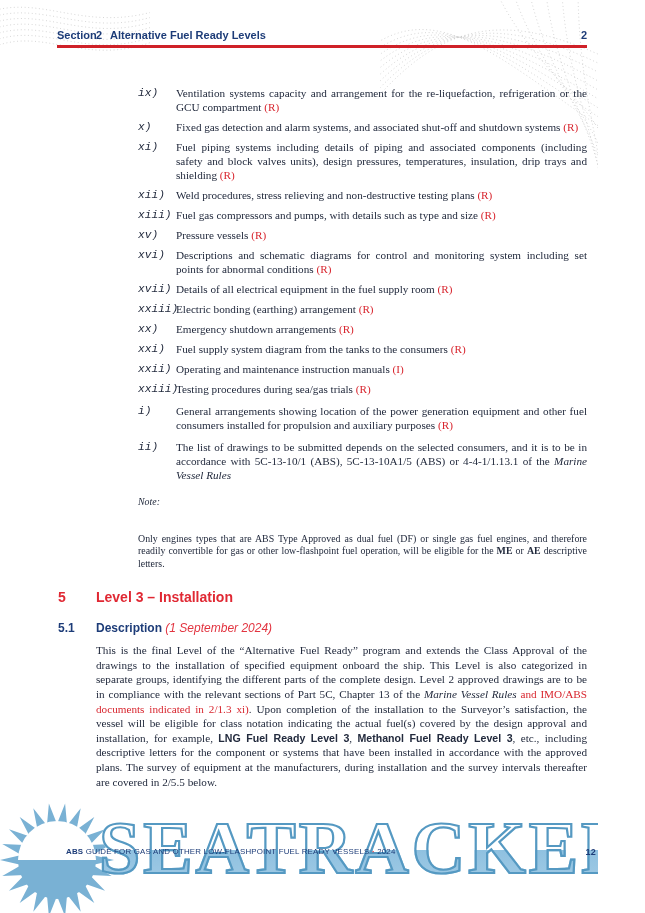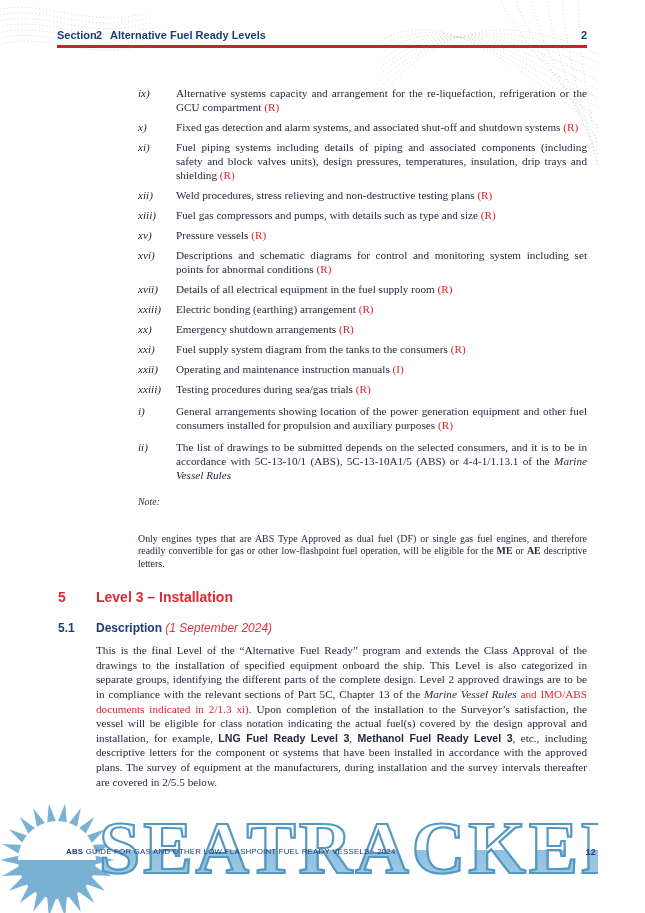--- a/index.html
+++ b/index.html
@@ -16,21 +16,21 @@
   .hdr{position:absolute;left:57px;top:29px;width:530px;height:14px;
        font-family:"Liberation Sans",sans-serif;font-weight:bold;font-size:11px;color:#1d3c78;}
   .hdr .hsec{display:inline-block;width:39px;}
   .hdr .hnum{display:inline-block;width:14px;}
   .hdr .hpage{position:absolute;right:0;top:0;}
   .rule{position:absolute;left:57px;top:45px;width:530px;height:2.6px;background:#cf2128;}
 
   
   .content{position:absolute;left:58px;top:86px;width:529px;font-size:11.2px;line-height:14px;}
   .ritem{display:flex;margin:0 0 6px 80px;}
-  .rnum{flex:none;width:38px;font-style:italic;}
+  .rnum{flex:none;width:38px;font-style:italic;font-family:Liberation Mono, monospace;}
   .rtext{flex:1;text-align:justify;}
   .tag{color:#d8252e;}
   .h335{margin:10px 0 0 38px;font-family:"Liberation Sans",sans-serif;font-weight:bold;
         font-size:11.5px;line-height:15px;color:#1d3c78;}
   .h335 .num{display:inline-block;width:42px;}
   .date{color:#e23440;font-style:italic;font-weight:normal;}
   .h335 .date{font-weight:normal;}
   .subitems .ritem{margin-top:8px;margin-bottom:0;}
   .note{margin:13px 0 0 80px;}
   .notelabel{font-style:italic;font-size:9.9px;}
@@ -96,21 +96,21 @@
   <div class="hdr">
     <span class="hsec">Section</span><span class="hnum">2</span><span>Alternative Fuel Ready Levels</span>
     <span class="hpage">2</span>
   </div>
   <div class="rule"></div>
 
   <div class="content">
 
     <div class="ritem">
         <span class="rnum">ix)</span>
-        <span class="rtext"><span>Alternative systems capacity and arrangement for the re-liquefaction, refrigeration or the GCU compartment </span><span class="tag">(R)</span></span>
+        <span class="rtext"><span>Ventilation systems capacity and arrangement for the re-liquefaction, refrigeration or the GCU compartment </span><span class="tag">(R)</span></span>
       </div>
     <div class="ritem">
         <span class="rnum">x)</span>
         <span class="rtext"><span>Fixed gas detection and alarm systems, and associated shut-off and shutdown systems </span><span class="tag">(R)</span></span>
       </div>
     <div class="ritem">
         <span class="rnum">xi)</span>
         <span class="rtext"><span>Fuel piping systems including details of piping and associated components (including safety and block valves units), design pressures, temperatures, insulation, drip trays and shielding </span><span class="tag">(R)</span></span>
       </div>
     <div class="ritem">

